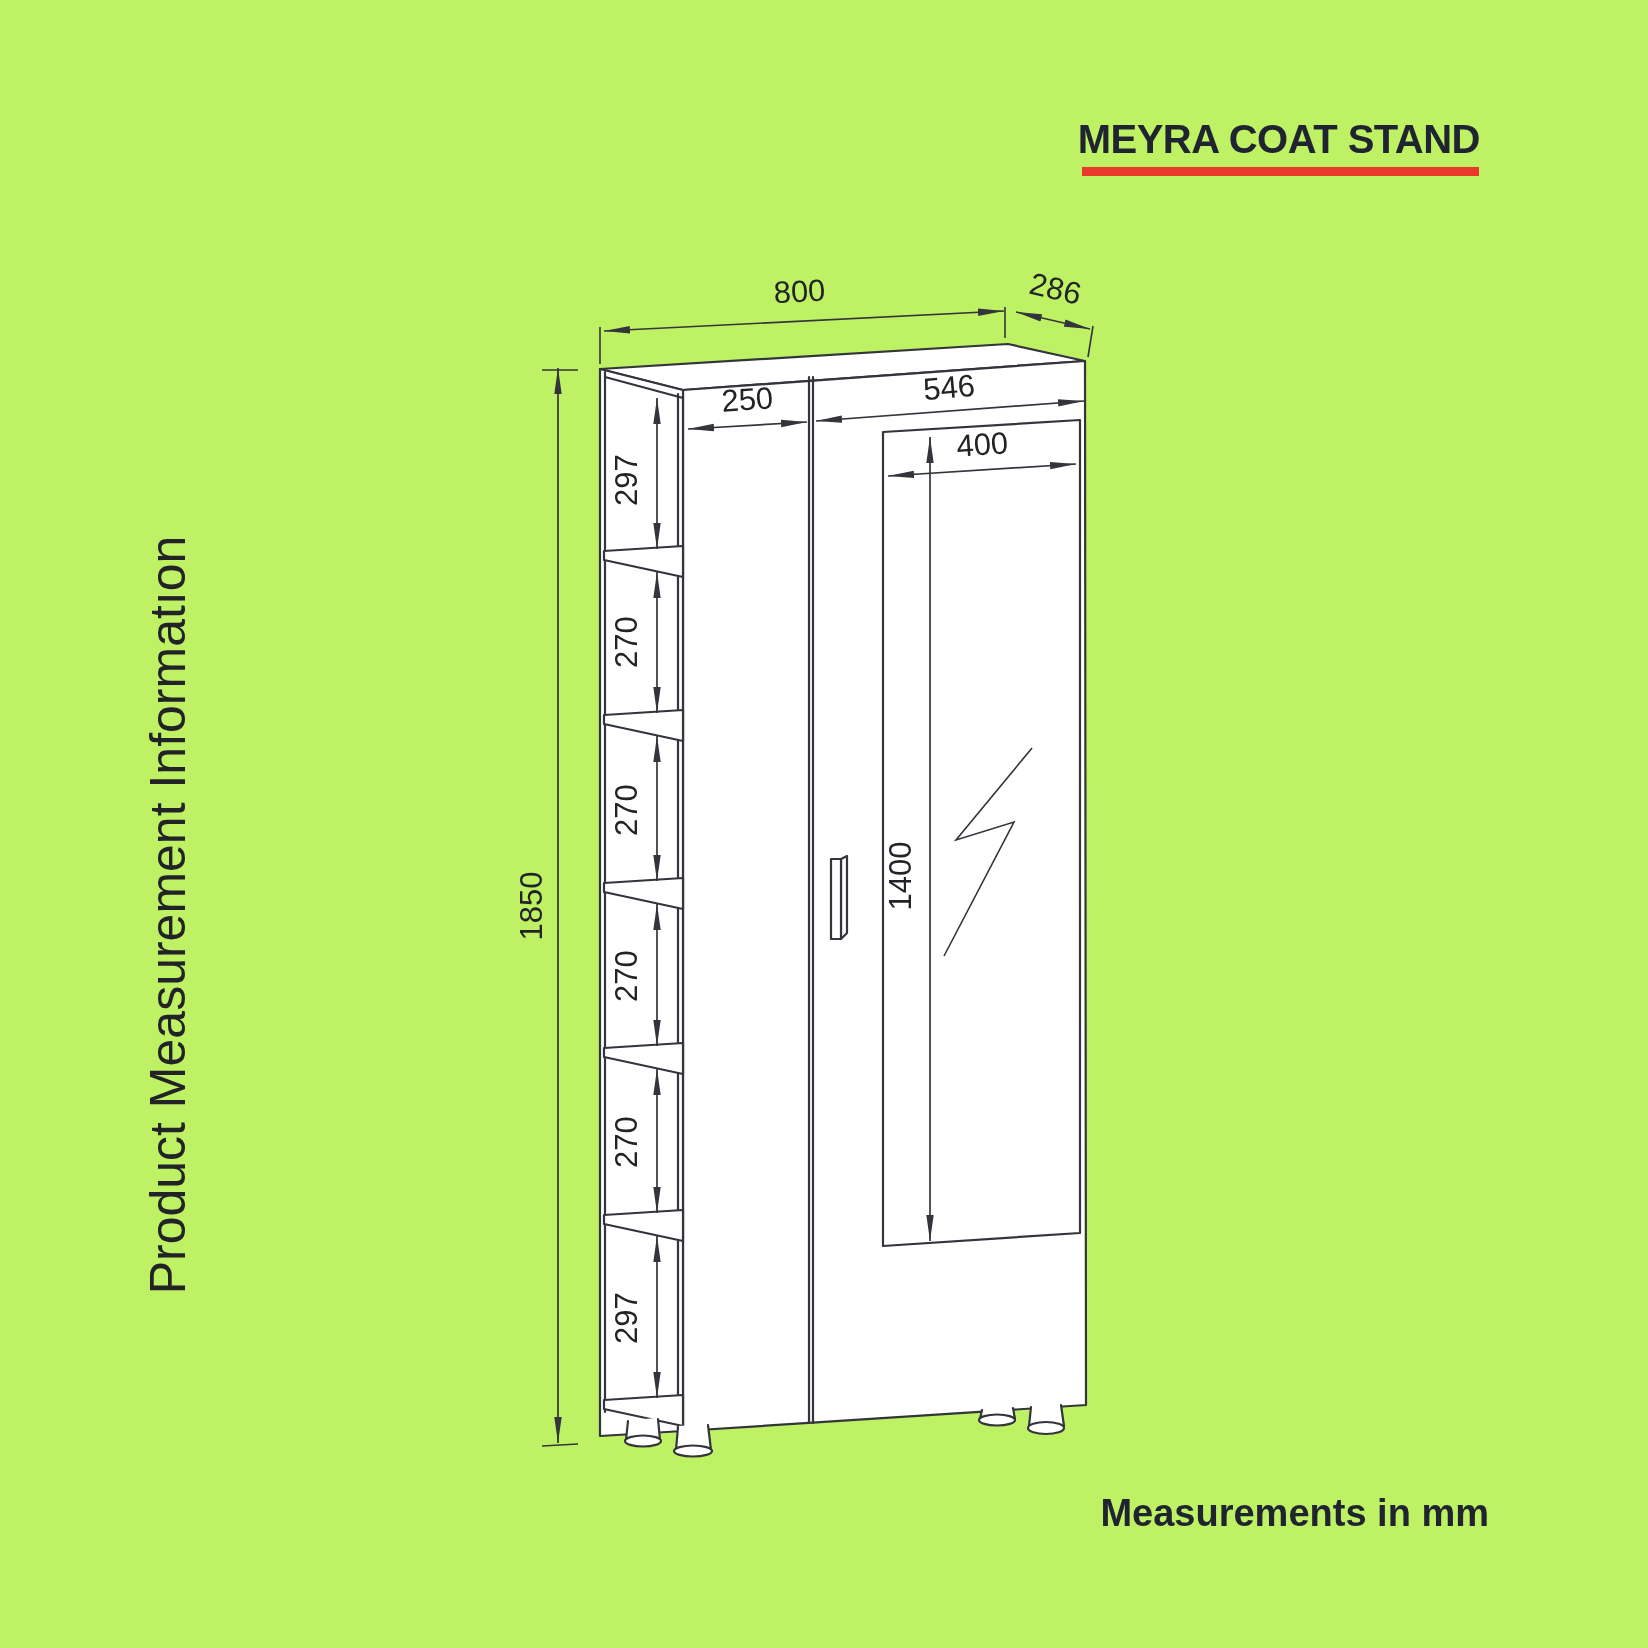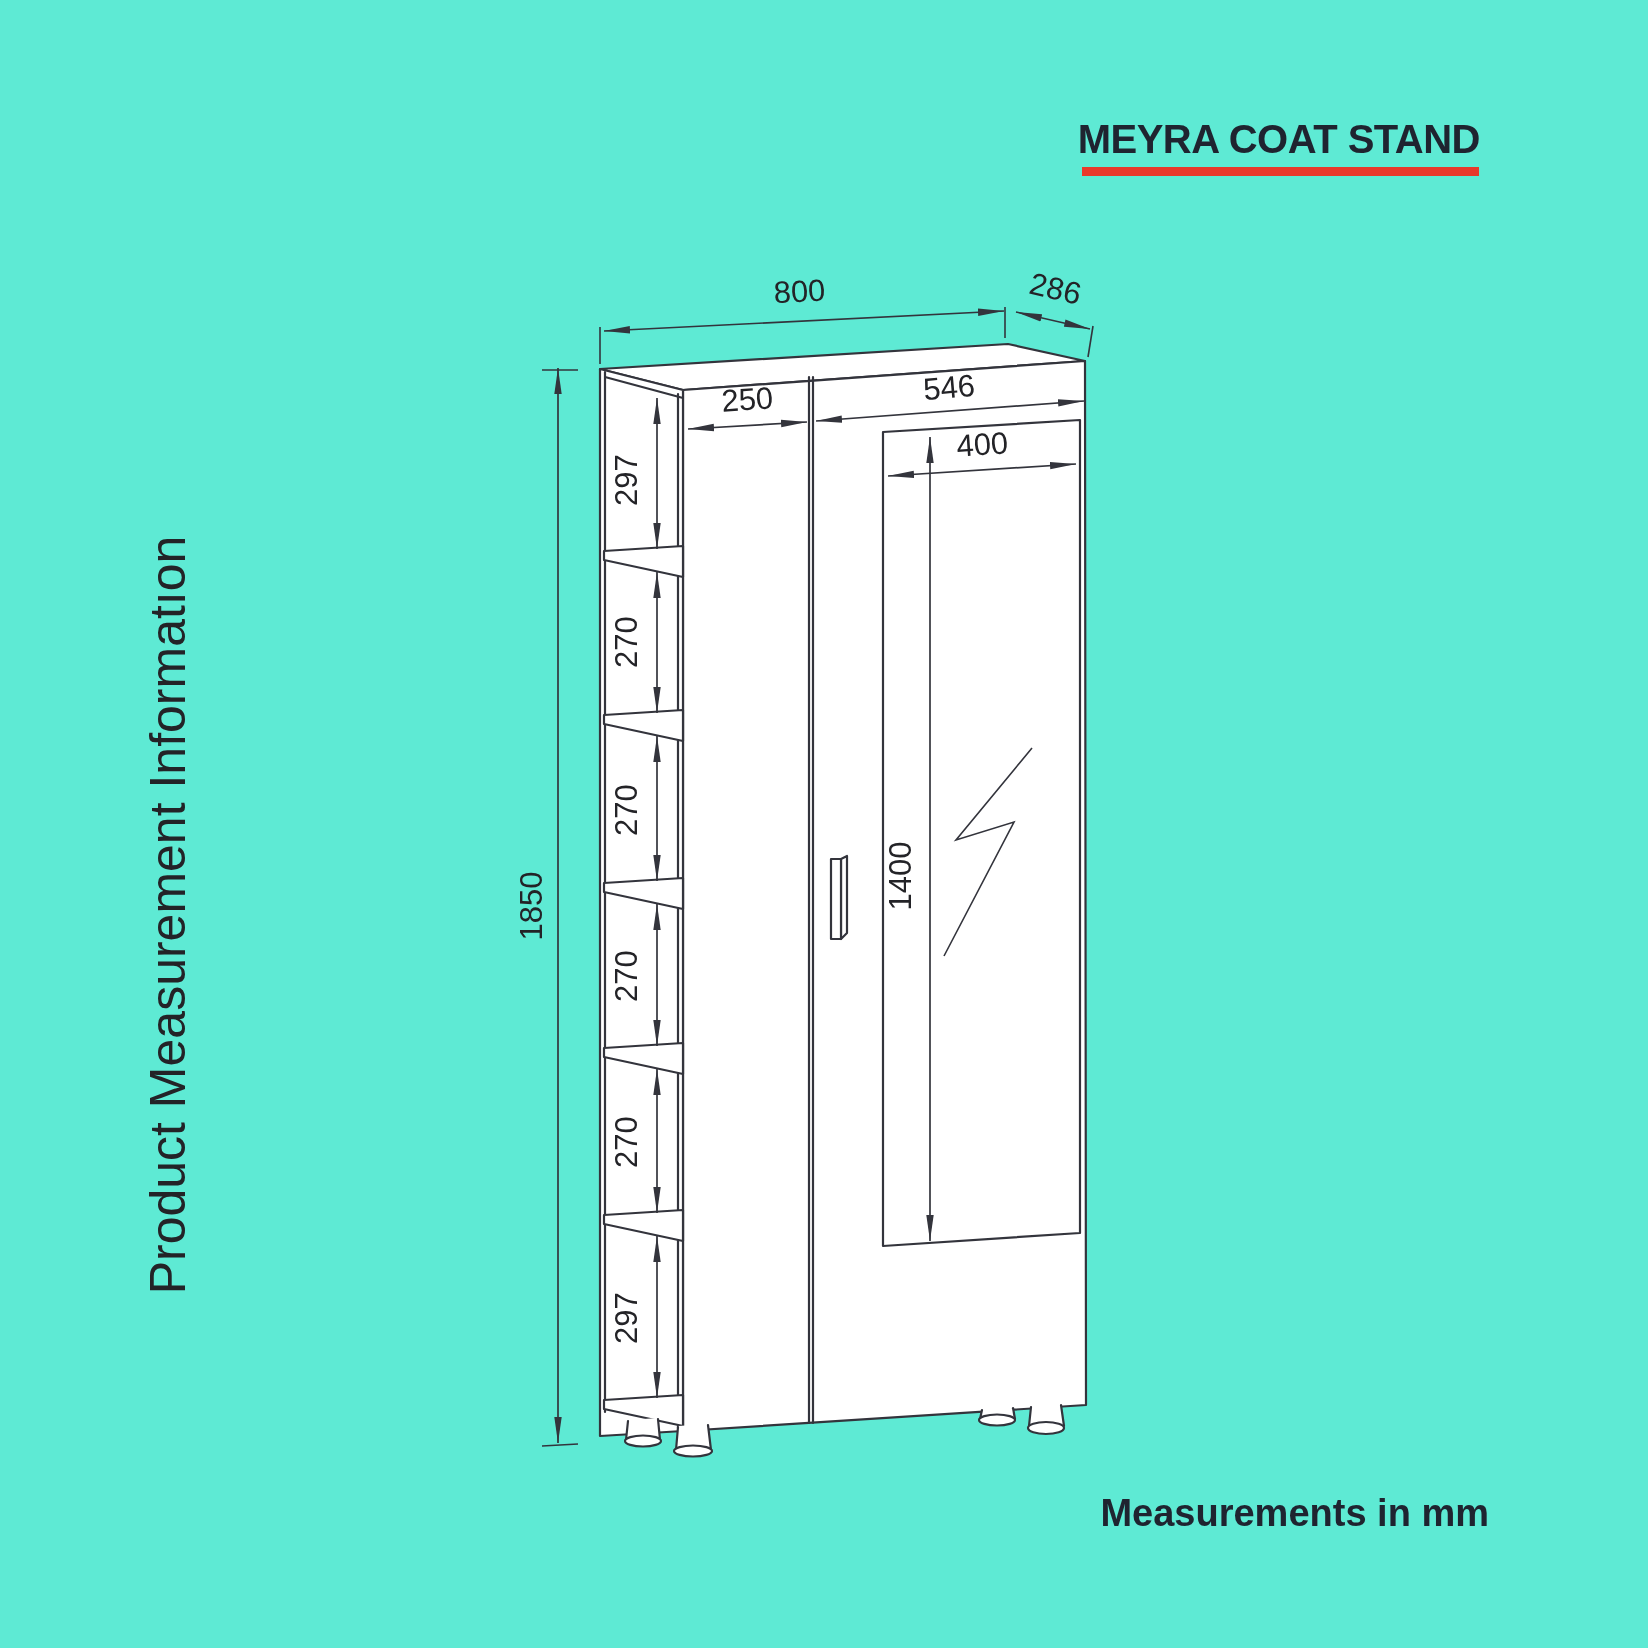--- a/index.html
+++ b/index.html
@@ -1,19 +1,19 @@
 <!DOCTYPE html>
 <html><head>
 <meta charset="utf-8">
 <style>
   html,body{margin:0;padding:0;background:#ffffff;}
   .page{
     position:relative;
     width:1648px;height:1648px;
-    background:#5eead4;
+    background:#bef264;
     font-family:"Liberation Sans", sans-serif;
     overflow:hidden;
   }
   svg{position:absolute;left:0;top:0;}
   svg text{fill:#232327;}
   .dim-text{font-size:31px;letter-spacing:0px;}
   .title-text{font-size:40px;font-weight:bold;fill:#1f2430;letter-spacing:-0.5px;}
   .footer-text{font-size:38px;font-weight:bold;fill:#1f2430;}
   .side-text{font-size:50px;fill:#232327;}
   .obj{stroke:#33343c;stroke-width:2.2;fill:none;stroke-linejoin:round;stroke-linecap:round;}

